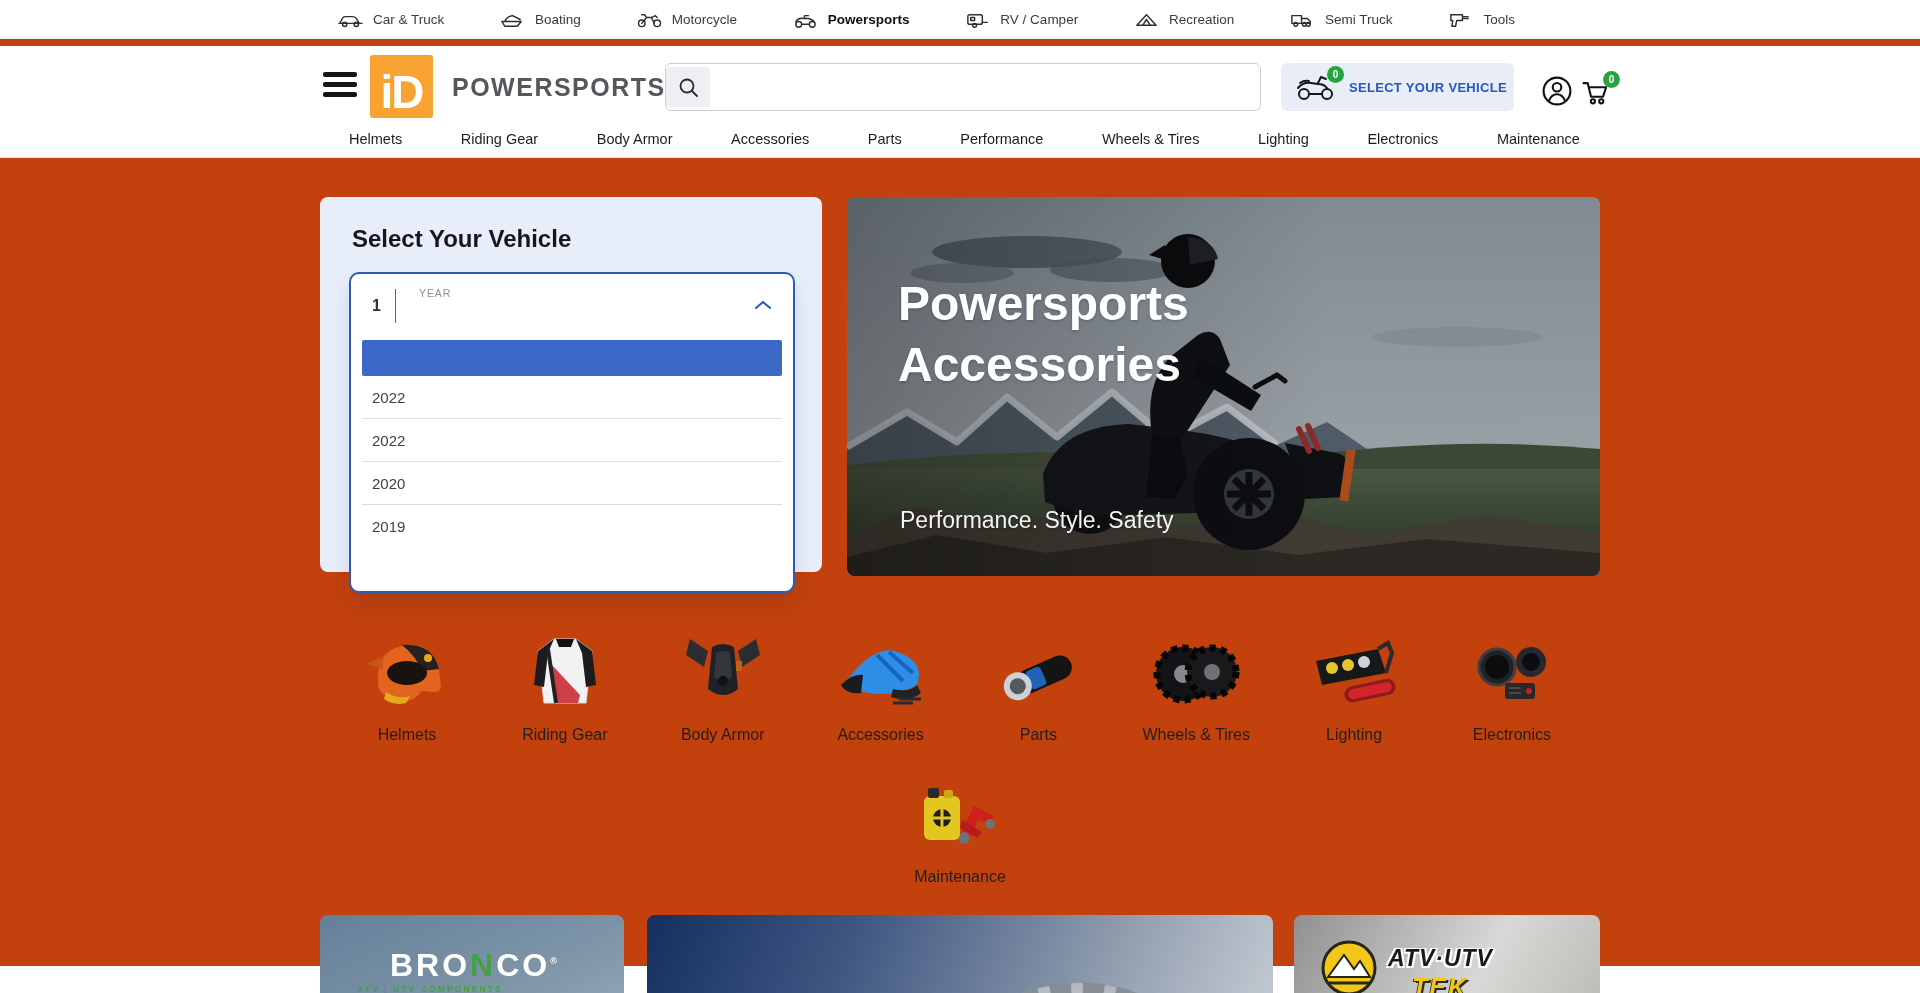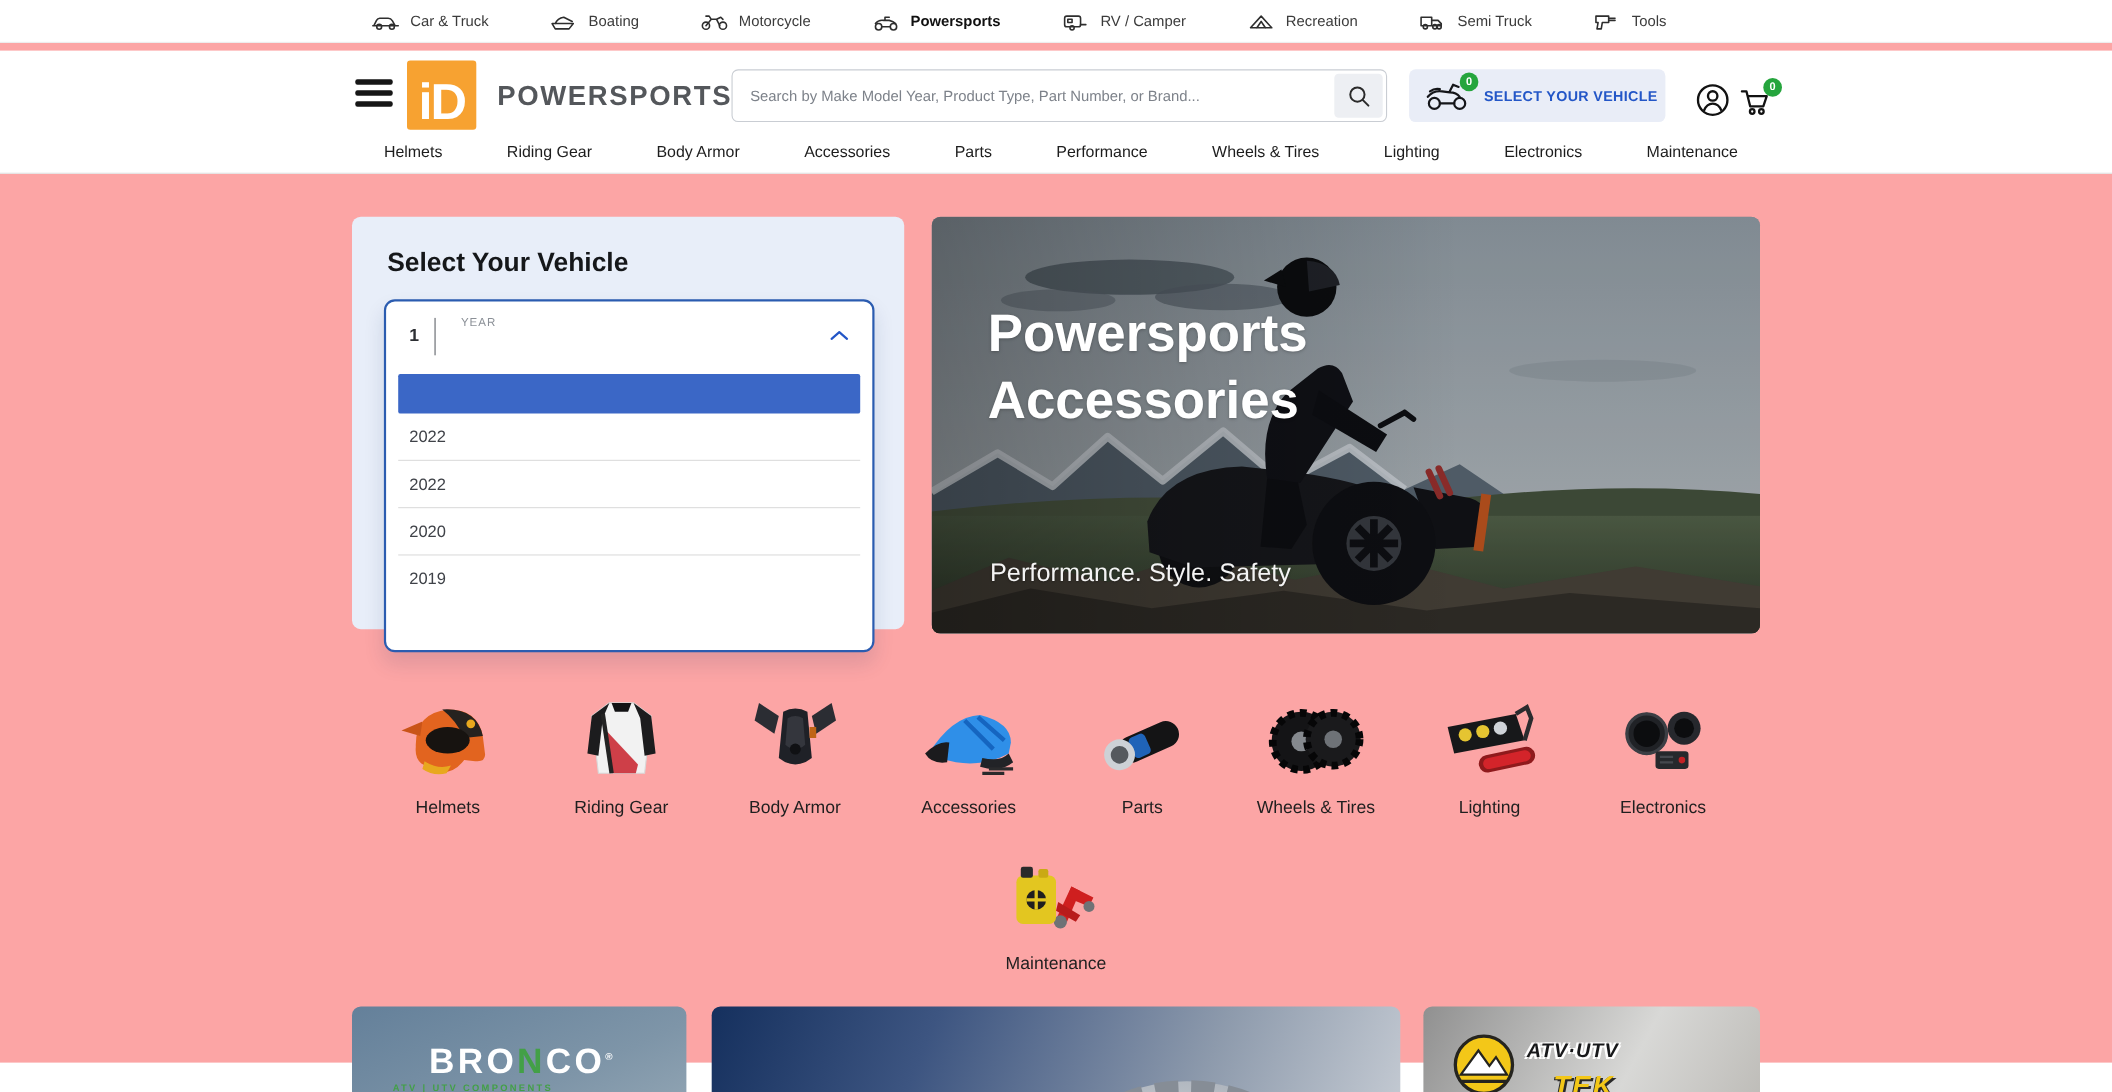--- a/index.html
+++ b/index.html
@@ -1,17 +1,17 @@
 <!DOCTYPE html>
 <html><head>
 <meta charset="utf-8">
 <style>
   html,body{margin:0;padding:0;background:#fff;}
   body{width:1920px;height:993px;overflow:hidden;font-family:"Liberation Sans",sans-serif;-webkit-font-smoothing:antialiased;}
-  .page{position:relative;width:1920px;height:966px;background:#fca5a5;}
+  .page{position:relative;width:1920px;height:966px;background:#c2410c;}
 
   
   .topstrip{position:absolute;top:0;left:0;width:100%;height:38px;background:#fff;border-bottom:1px solid #ededed;}
   .topstrip-inner{position:absolute;left:337px;top:0;width:1178px;height:38px;display:flex;justify-content:space-between;align-items:center;}
   .ts-item{display:flex;align-items:center;gap:9px;font-size:13.5px;color:#3b3b3b;cursor:pointer;white-space:nowrap;}
   .ts-item.active{font-weight:bold;color:#101010;}
   .tsicon{width:27px;height:21px;flex:0 0 auto;}
   .tsicon path,.tsicon circle,.tsicon rect{fill:none;stroke:#2e2e2e;stroke-width:1.5;stroke-linecap:round;stroke-linejoin:round;}
 
   
@@ -82,21 +82,21 @@
   .banner{position:absolute;top:915px;height:170px;border-radius:8px;overflow:hidden;cursor:pointer;}
   .banner1{left:320px;width:304px;background:linear-gradient(155deg,#64809a 0%,#7e95a8 50%,#a3b3be 100%);}
   .bronco{position:absolute;left:34px;top:30px;}
   .bronco-word{font-size:32px;font-weight:bold;letter-spacing:3px;color:#fff;line-height:32px;margin-left:36px;}
   .bronco-word .accent{color:#43a047;}
   .bronco-word sup{font-size:9px;}
   .bronco-tag{margin-top:3px;padding-left:3px;font-size:8.5px;font-weight:bold;letter-spacing:2.1px;color:#43a047;}
   .banner2{left:647px;width:626px;background:linear-gradient(112deg,#15305e 0%,#3d5581 30%,#8d9aac 68%,#ccd1d8 100%);}
   .banner3{left:1294px;width:306px;background:linear-gradient(118deg,#909090 0%,#d8d8d6 55%,#b5b3ae 100%);}
   .tek-logo{position:absolute;left:26px;top:24px;width:58px;height:58px;}
-  .tek-title{position:absolute;left:94px;top:30px;font-size:18px;font-weight:bold;font-style:italic;color:#17181a;letter-spacing:1px;
+  .tek-title{position:absolute;left:94px;top:30px;font-size:23px;font-weight:bold;font-style:italic;color:#17181a;letter-spacing:1px;
              text-shadow:-2px 2px 0 #fdfdfd,2px 2px 0 #fdfdfd,2px -1px 0 #fdfdfd,-2px -1px 0 #fdfdfd;}
   .tek-sub{position:absolute;left:118px;top:58px;font-size:25px;font-weight:bold;font-style:italic;color:#f3c718;letter-spacing:2px;
            text-shadow:2px 2px 0 #2a2a2a,-1px 1px 0 #2a2a2a;}
 </style>
 </head>
 <body>
 
 <div class="page">
 
   <div class="topstrip">
@@ -170,21 +170,20 @@
         <span></span>
         <span></span>
       </div>
 
     <div class="logo-box">
       <span>iD</span>
     </div>
     <div class="brand"><span>POWERSPORTSiD</span><sup>®</sup></div>
 
     <div class="search">
-      <input type="text" placeholder="Search by Make Model Year, Product Type, Part Number, or Brand..." style="">
       <div class="search-btn">
         <svg width="21" height="21" viewBox="0 0 21 21">
             <circle cx="9" cy="9" r="6.5" fill="none" stroke="#2b2b2b" stroke-width="1.8"></circle>
             <path d="M14 14 l5 5" stroke="#2b2b2b" stroke-width="1.8" stroke-linecap="round"></path>
           </svg>
       </div>
     </div>
 
     <div class="sv-btn">
       <div class="sv-iconwrap">

